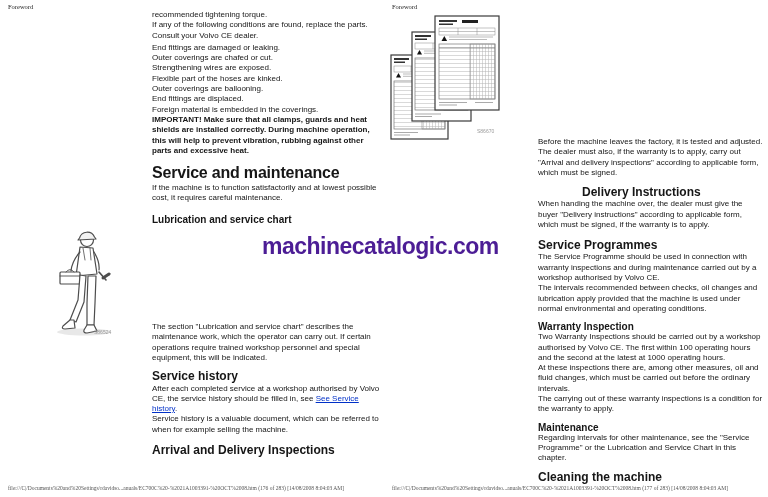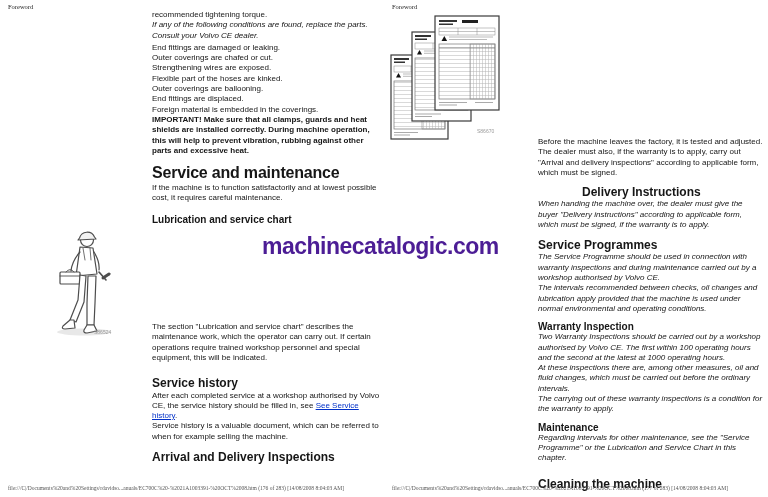--- a/index.html
+++ b/index.html
@@ -2,30 +2,30 @@
 <html><head>
 <meta charset="utf-8">
 <style>
   html,body{margin:0;padding:0;background:#ffffff;}
   .canvas{position:relative;width:768px;height:497px;background:#fff;overflow:hidden;
           font-family:"Liberation Sans",sans-serif;color:#161616;}
   .corner-label{position:absolute;top:3px;font-family:"Liberation Serif",serif;
                 font-size:6.5px;color:#222;}
   .col{position:absolute;font-size:8px;line-height:10.3px;}
   .col p{margin:0;}
-  .p{margin-top:3px;font-style:italic;}
+  .p{margin-top:3px;}
   .p-first{margin-top:0;}
   .indent{margin-left:13px;}
   .cond-list{margin-top:2px;}
   .cond{margin:0 0 3px 13px;}
   .important{font-weight:bold;margin-top:4px;}
   .h1{font-size:16px;font-weight:bold;line-height:18.4px;margin-top:8px;letter-spacing:-0.2px;}
   .h2{font-size:12px;font-weight:bold;line-height:13.2px;margin-top:9px;}
   .h3{font-size:10px;font-weight:bold;line-height:11px;margin-top:7px;}
-  .mt7{margin-top:14px;} .mt11{margin-top:11px;} .mt4{margin-top:4px;} .mt2{margin-top:2px;}
+  .mt7{margin-top:7px;} .mt11{margin-top:11px;} .mt4{margin-top:4px;} .mt2{margin-top:2px;}
   .spacer{height:97px;}
   .hist-link{color:#0030c8;text-decoration:underline;cursor:pointer;}
   .figure{position:absolute;}
   .figcap{position:absolute;font-size:5px;color:#9a9a9a;}
   .watermark{position:absolute;left:262px;top:233px;font-size:23px;font-weight:bold;
              letter-spacing:-0.5px;white-space:nowrap;pointer-events:none;z-index:5;}
   .footer{position:absolute;top:485px;font-family:"Liberation Serif",serif;
           font-size:5.5px;color:#555;white-space:nowrap;}
 </style>
 </head>

